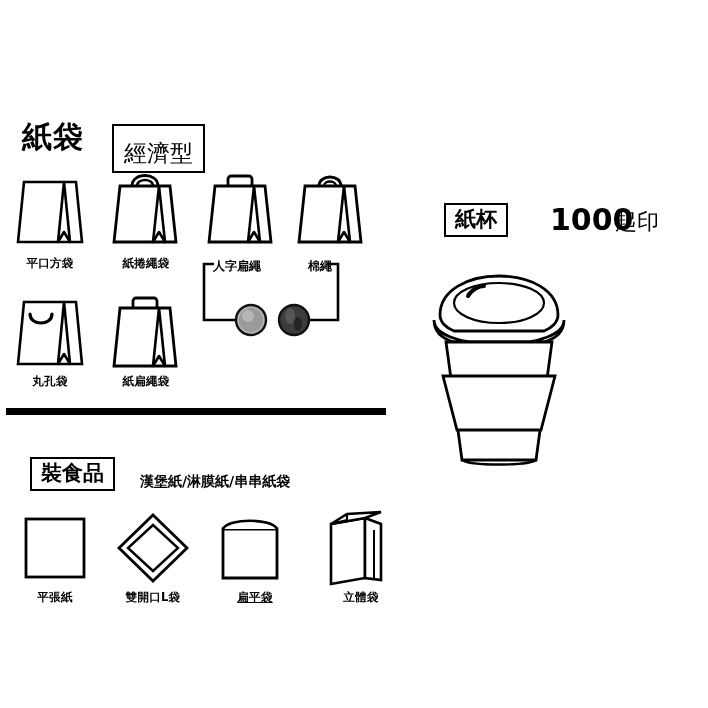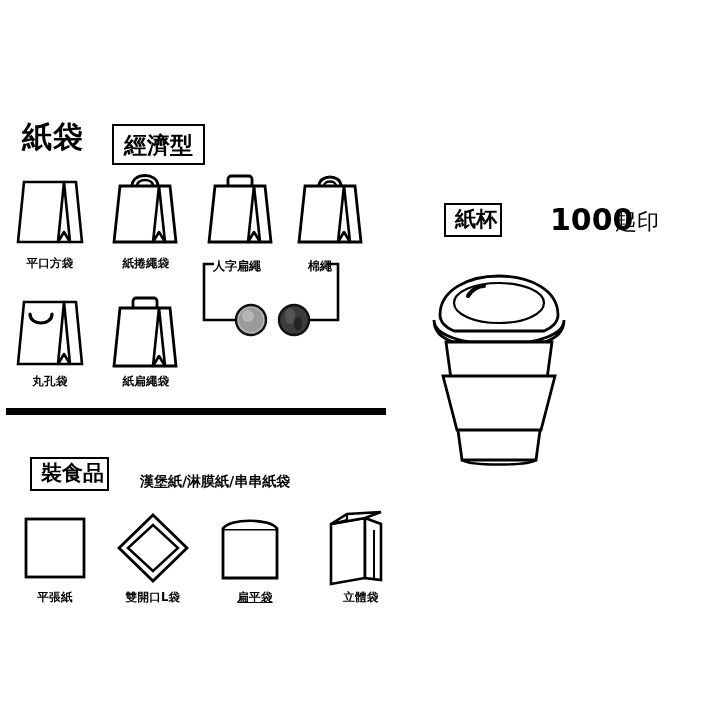--- a/index.html
+++ b/index.html
@@ -10,26 +10,26 @@
   }
   .canvas{position:relative;width:708px;height:652px;}
   .abs{position:absolute;}
 
   
   .title-plain{
     font-size:30px;font-weight:bold;letter-spacing:1px;line-height:1;
     white-space:nowrap;
   }
   .title-boxed{
-    border:2px solid #000;padding:8px 10px 6px 10px;
-    font-size:23px;font-weight:700;line-height:1;white-space:nowrap;
+    border:2px solid #000;padding:16px 10px 6px 10px;
+    font-size:23px;font-weight:400;line-height:1;white-space:nowrap;
     background:#fff;
   }
   .boxed-sm{
-    border:2px solid #000;padding:4px 3px 5px 9px;
+    border:2px solid #000;padding:4px 9px 5px 9px;
     font-size:21px;font-weight:bold;line-height:1;white-space:nowrap;
     background:#fff;
   }
   .big-num{font-size:30px;font-weight:bold;line-height:1;white-space:nowrap;}
   .big-sub{font-size:22px;font-weight:500;line-height:1;white-space:nowrap;}
 
   
   .cap{
     font-size:11.5px;font-weight:bold;line-height:1;text-align:center;
     white-space:nowrap;letter-spacing:0.3px;

